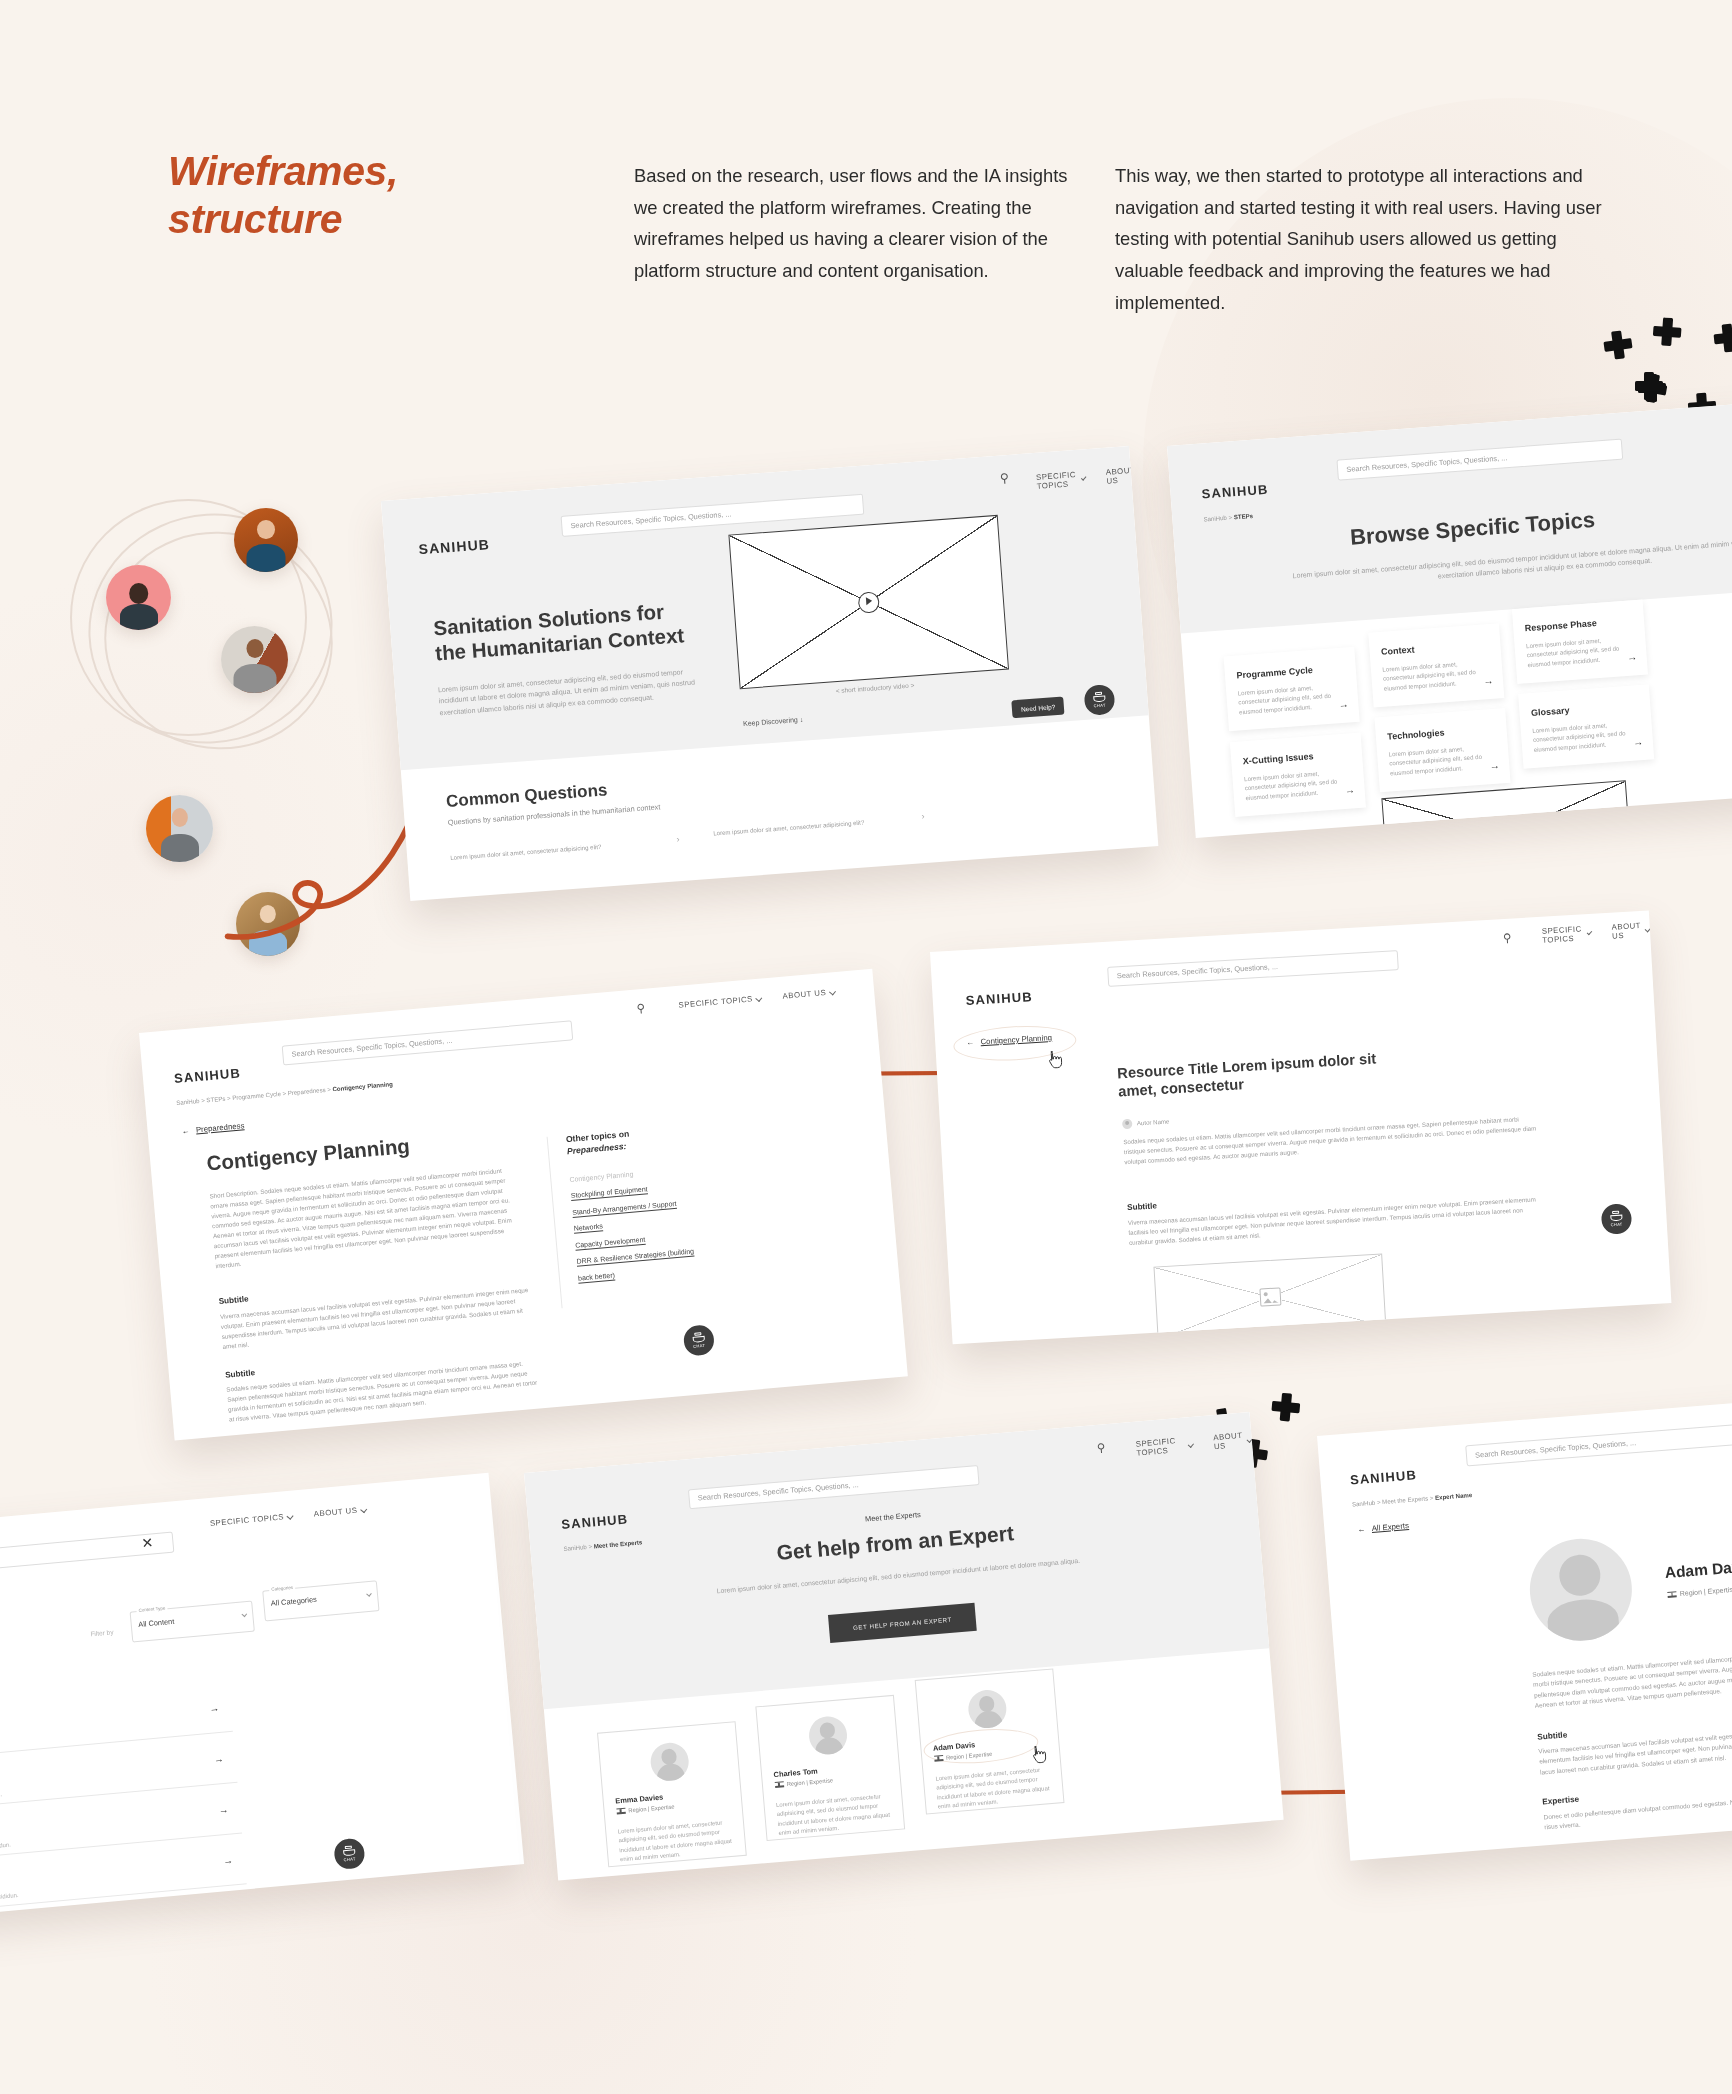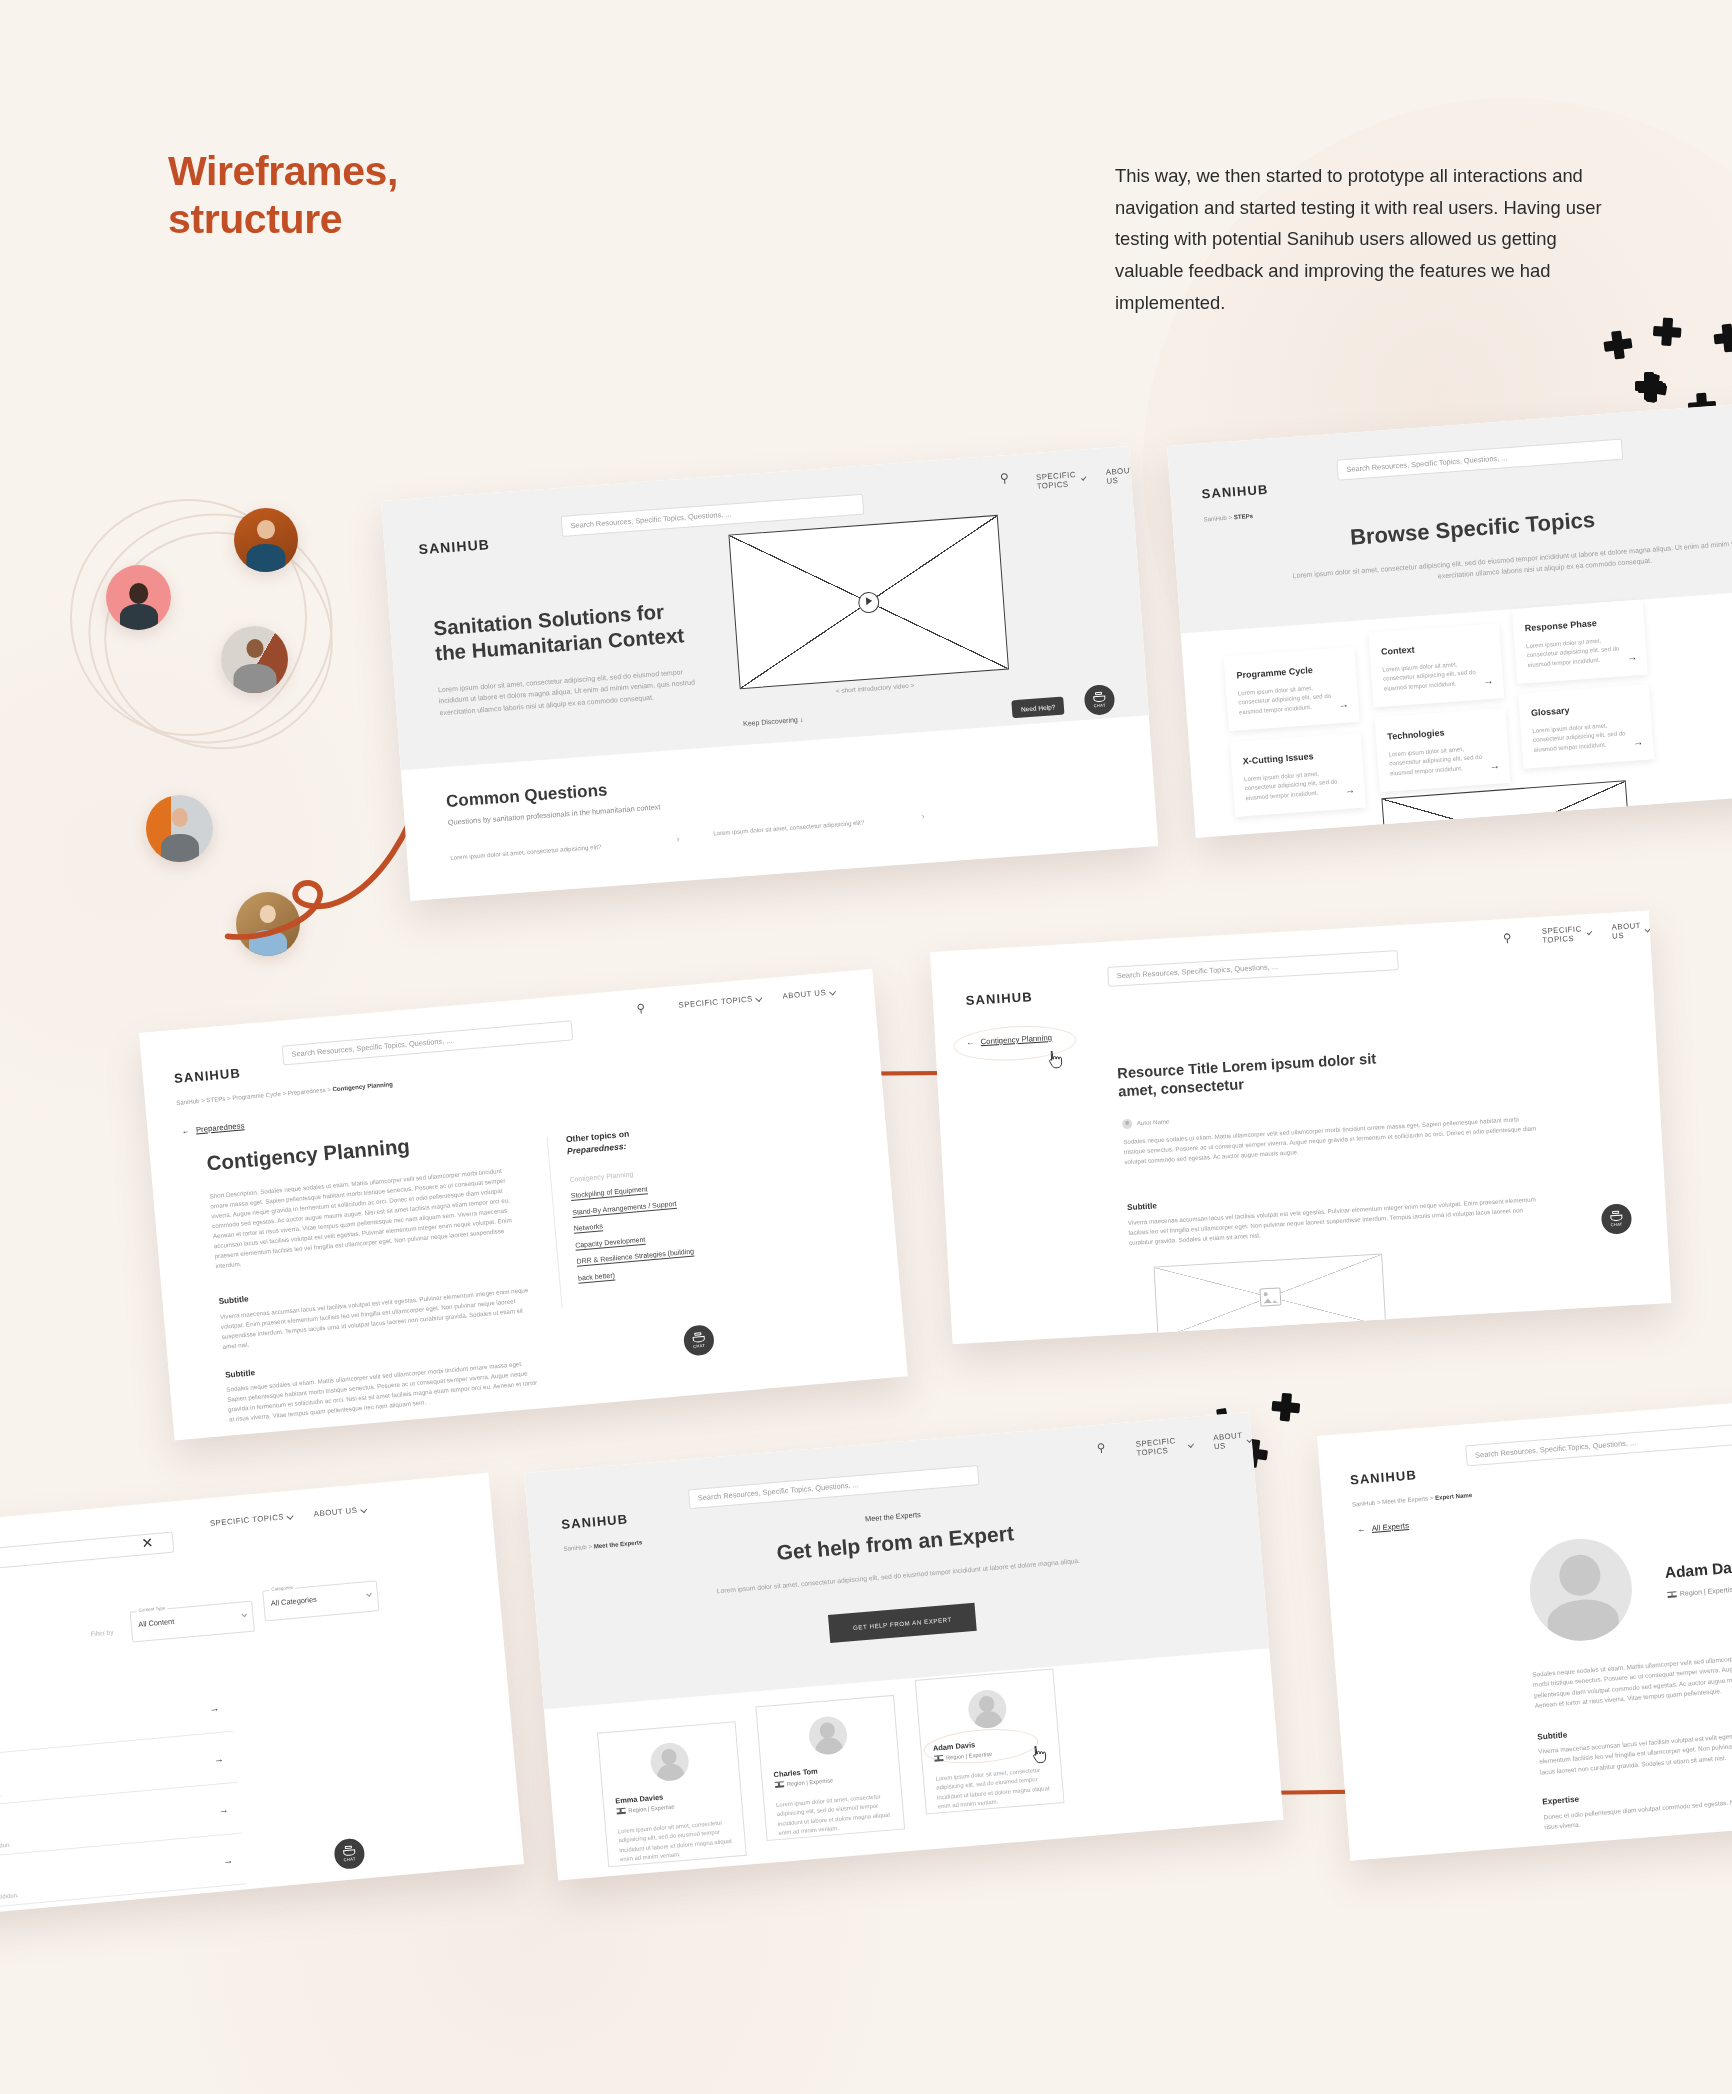--- a/index.html
+++ b/index.html
@@ -16,21 +16,21 @@
   .blob-a{width:736px;height:736px;right:-147px;top:98px;background:radial-gradient(circle at 40% 40%, #f3e9e1 0%, rgba(243,233,225,0) 70%);}
   .blob-b{width:818px;height:736px;left:123px;bottom:-205px;background:radial-gradient(circle at 50% 50%, #f5ece6 0%, rgba(245,236,230,0) 70%);}
   .blob-c{width:573px;height:573px;left:-164px;top:573px;background:radial-gradient(circle at 50% 50%, #f7efe9 0%, rgba(247,239,233,0) 70%);}
 
   
   .page-head{position:absolute;left:0;top:0;width:1732px;height:344px;}
   .headline{
     position:absolute;left:168px;top:147px;width:426px;
     color:#c24e25;font-weight:bold;font-size:41px;line-height:1.18;letter-spacing:-0.4px;
   }
-  .headline span{display:block;}
+  .headline span{display:block;font-style:italic;}
   .col{position:absolute;top:160px;font-size:18.4px;line-height:1.72;color:#2b2b2b;}
   .col-1{left:634px;width:442px;}
   .col-2{left:1115px;width:491px;}
   .pl{position:absolute;width:28px;height:28px;}
   .pl::before{content:"";position:absolute;left:9px;top:0;width:9.8px;height:28px;background:#111;border-radius:1.6px;}
   .pl::after{content:"";position:absolute;top:9px;left:0;width:28px;height:9.8px;background:#111;border-radius:1.6px;}
 
   
   .avatar{position:absolute;border-radius:50%;overflow:hidden;box-shadow:0 4.9px 14.7px rgba(120,90,70,.18);}
   .avatar .ph{width:100%;height:100%;position:relative;}
@@ -140,20 +140,21 @@
 
 <div class="bg-blob blob-a"></div>
 <div class="bg-blob blob-b"></div>
 <div class="bg-blob blob-c"></div>
 
 <header class="page-head">
   <h1 class="headline">
     <span>Wireframes,</span>
     <span>structure</span>
   </h1>
+  <p class="col col-1">Based on the research, user flows and the IA insights we created the platform wireframes. Creating the wireframes helped us having a clearer vision of the platform structure and content organisation.</p>
   <p class="col col-2">This way, we then started to prototype all interactions and navigation and started testing it with real users. Having user testing with potential Sanihub users allowed us getting valuable feedback and improving the features we had implemented.</p>
 </header>
 
 <div>
   <div class="pl" style="left:1604px;top:331px;transform:rotate(-8deg);"></div>
   <div class="pl" style="left:1653px;top:318px;transform:rotate(4deg);width:33px;height:33px;"></div>
   <div class="pl" style="left:1714px;top:324px;transform:rotate(-6deg);"></div>
   <div class="pl" style="left:1639px;top:374px;transform:rotate(10deg);width:24.5px;height:24.5px;"></div>
   <div class="pl" style="left:1638px;top:374px;"></div>
   <div class="pl" style="left:1635px;top:372px;width:23px;height:23px;"></div>

